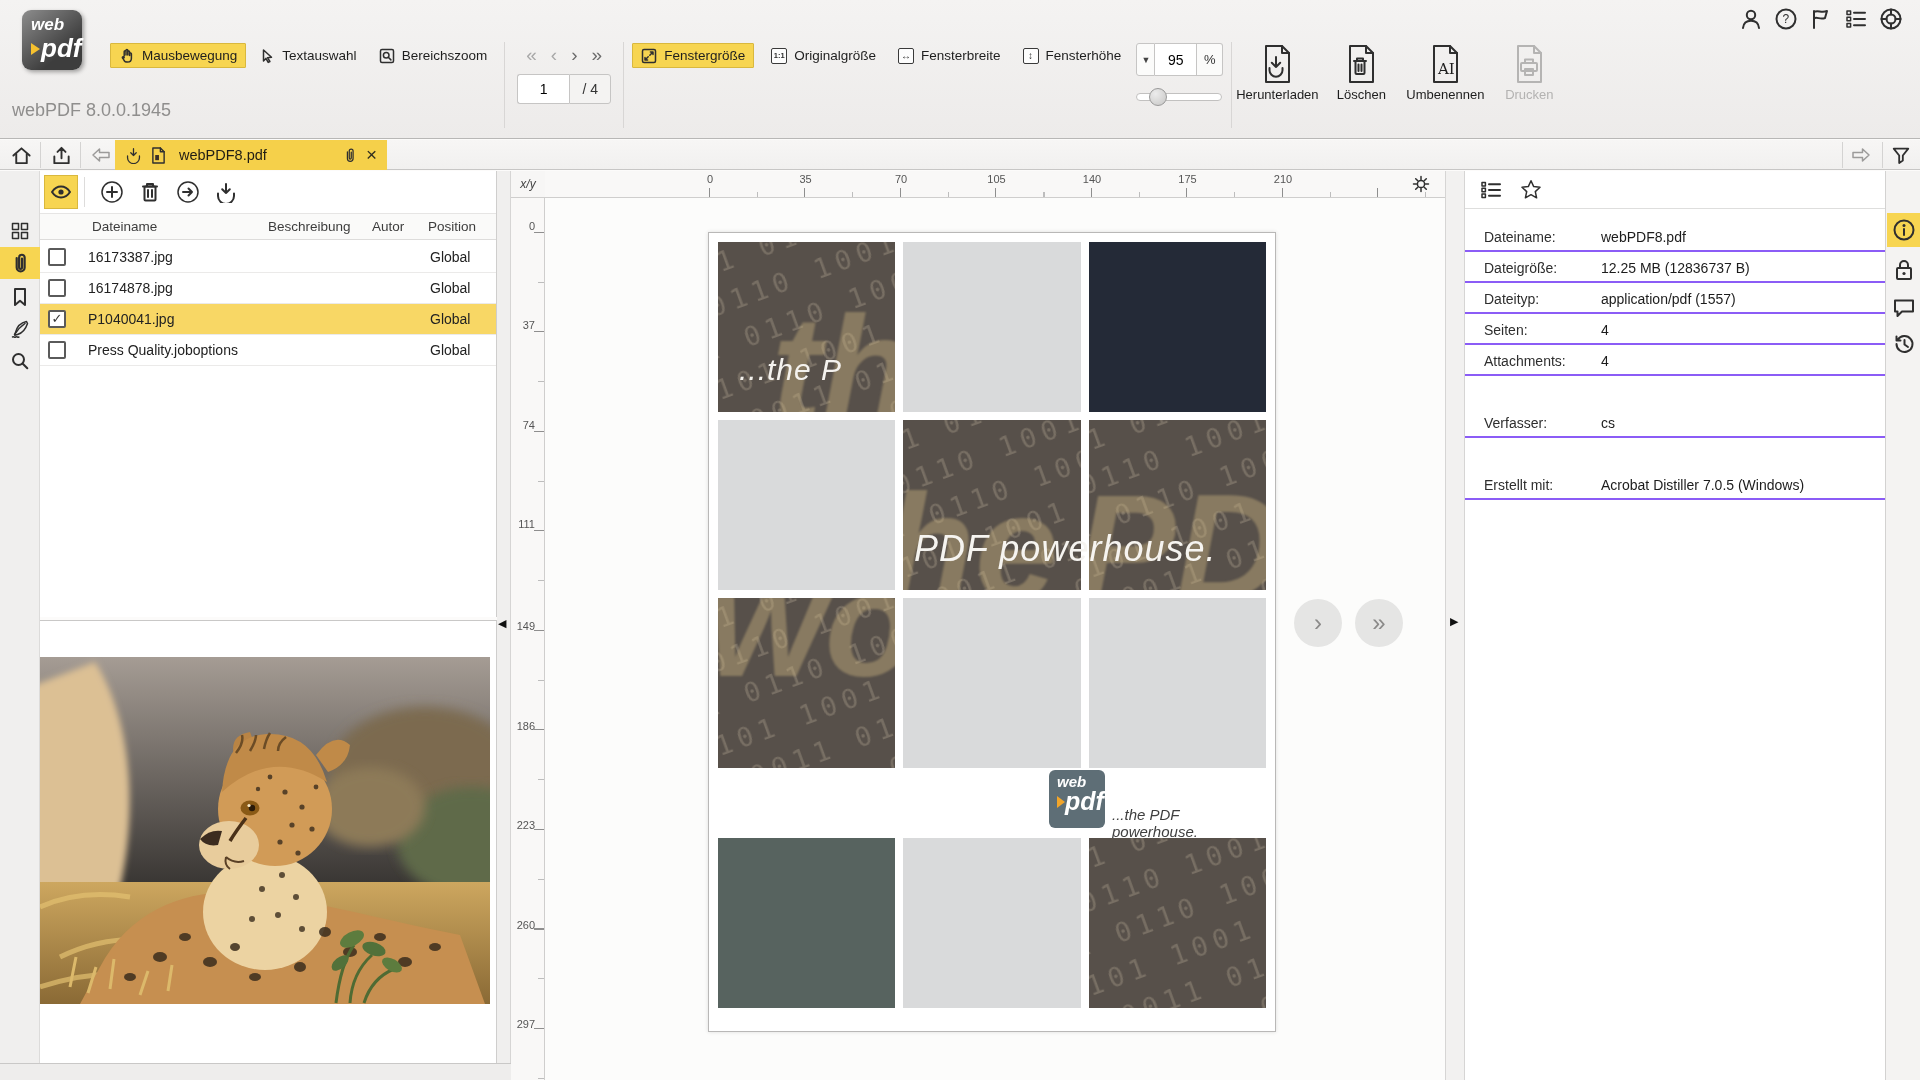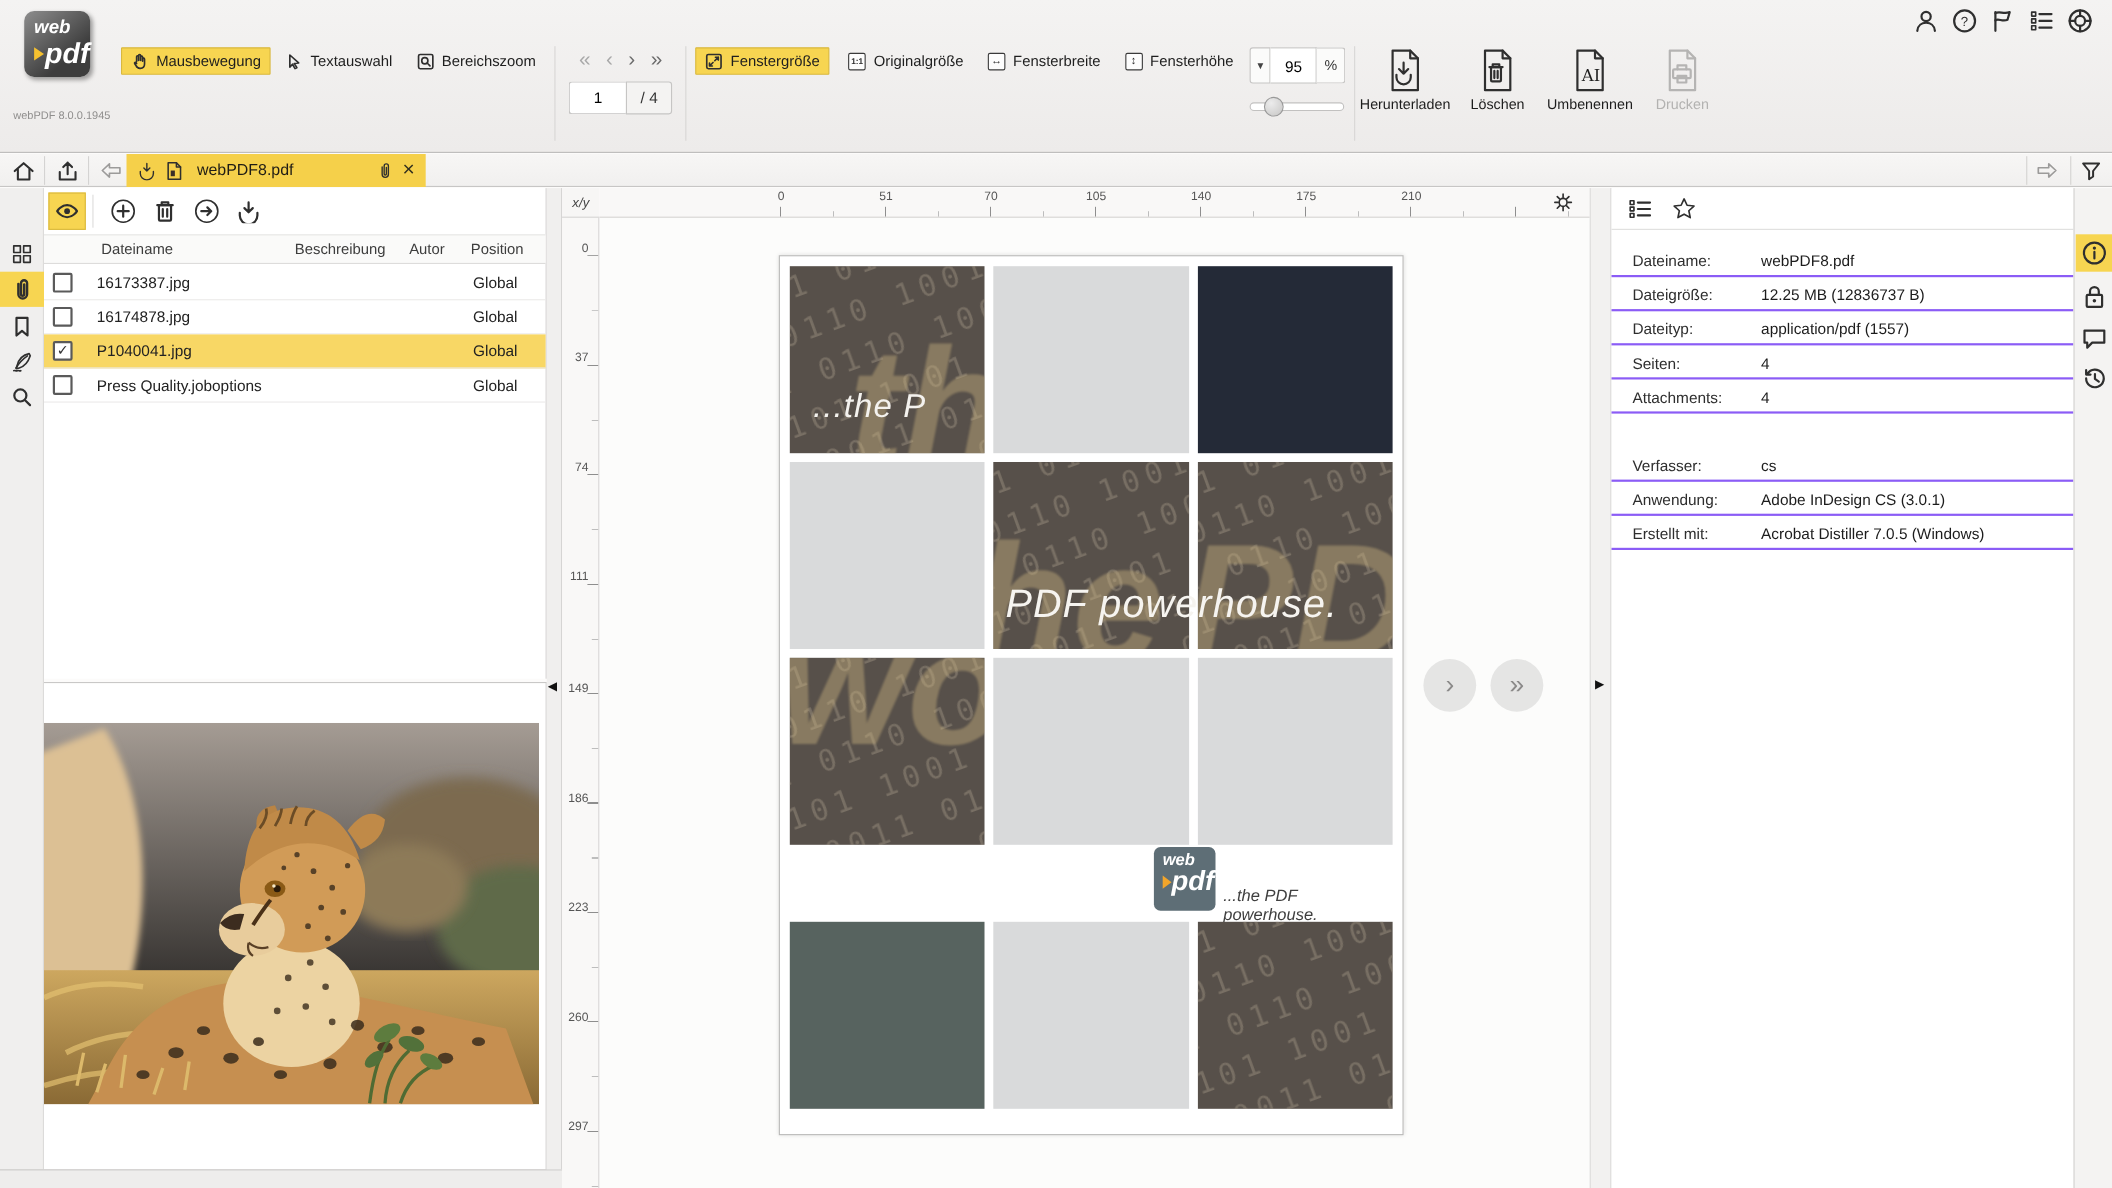--- a/index.html
+++ b/index.html
@@ -10,21 +10,21 @@
   #ribbon { position:absolute; left:0; top:0; width:1920px; height:139px;
     background:linear-gradient(#f4f3f2,#edebea); border-bottom:1px solid #b8b7b6; }
   #logo-box { position:absolute; left:22px; top:10px; width:60px; height:60px; border-radius:9px;
     background:linear-gradient(140deg,#8d8d8d,#3d3d3d 70%); box-shadow:2px 2px 4px rgba(0,0,0,.35);
     color:#fff; padding:5px 0 0 9px; }
   #logo-box .lw { font-style:italic; font-weight:600; font-size:17px; display:block; }
   #logo-box .lrow { display:flex; align-items:center; margin-top:-2px; }
   #logo-box .ltri { width:0; height:0; border-top:6px solid transparent; border-bottom:6px solid transparent;
     border-left:9px solid #f6c12f; margin-right:1px; }
   #logo-box .lp { font-style:italic; font-weight:bold; font-size:26px; }
-  #app-version { position:absolute; left:12px; top:100px; font-size:10px; color:#8f8e8d; }
+  #app-version { position:absolute; left:12px; top:100px; font-size:18px; color:#8f8e8d; }
 
   #tabs-row { position:absolute; left:120px; top:6px; height:34px; display:flex; }
   .rtab { height:34px; line-height:34px; padding:0 26px; font-size:15px; color:#3c3c3c; cursor:pointer; }
   .rtab.active { background:#fbfafa; border:1px solid #c6c5c4; border-bottom:none; color:#111; }
 
   .ribbon-body { position:absolute; left:110px; top:40px; height:96px; display:flex; align-items:flex-start; }
   .rsep { width:1px; height:86px; background:#d8d6d5; margin:2px 8px 0 8px; }
 
   .tool-col { display:flex; flex-direction:row; gap:4px; padding-top:3px; }
   .tool-btn { display:flex; align-items:center; gap:7px; height:25px; padding:0 8px;
@@ -615,21 +615,21 @@
 <div id="vsplit">
   <span class="handle">◀</span>
 </div>
 <div id="rsplit">
   <span class="handle">▶</span>
 </div>
 
 <div id="ruler-corner">x/y</div>
 <div id="hruler">
   <span class="xt" style="left:152px;">0</span>
-  <span class="xt" style="left:247.5px;">51</span>
+  <span class="xt" style="left:247.5px;">35</span>
   <span class="xt" style="left:343px;">70</span>
   <span class="xt" style="left:438.5px;">105</span>
   <span class="xt" style="left:534px;">140</span>
   <span class="xt" style="left:629.5px;">175</span>
   <span class="xt" style="left:725px;">210</span>
   <span class="gear">
     <svg width="20" height="20" viewBox="0 0 20 20">
         <circle class="s" cx="10" cy="10" r="3.6"></circle>
     <path class="s" d="M10 2.5v3M10 14.5v3M2.5 10h3M14.5 10h3M4.7 4.7l2.1 2.1M13.2 13.2l2.1 2.1M15.3 4.7l-2.1 2.1M6.8 13.2l-2.1 2.1"></path>
       </svg>
@@ -735,24 +735,20 @@
       <span class="dv">4</span>
     </div>
   <div class="drow" style="top:174px;">
       <span class="dl">Attachments:</span>
       <span class="dv">4</span>
     </div>
   <div class="drow" style="top:236px;">
       <span class="dl">Verfasser:</span>
       <span class="dv">cs</span>
     </div>
-  <div class="drow" style="top:267px;">
-      <span class="dl">Anwendung:</span>
-      <span class="dv">Adobe InDesign CS (3.0.1)</span>
-    </div>
   <div class="drow" style="top:298px;">
       <span class="dl">Erstellt mit:</span>
       <span class="dv">Acrobat Distiller 7.0.5 (Windows)</span>
     </div>
 </div>
 
 <div id="rightbar">
   <span class="rb on" style="top:42px;">
     <svg width="24" height="24" viewBox="0 0 24 24">
       <circle class="s2" cx="12" cy="12" r="9.5"></circle>

